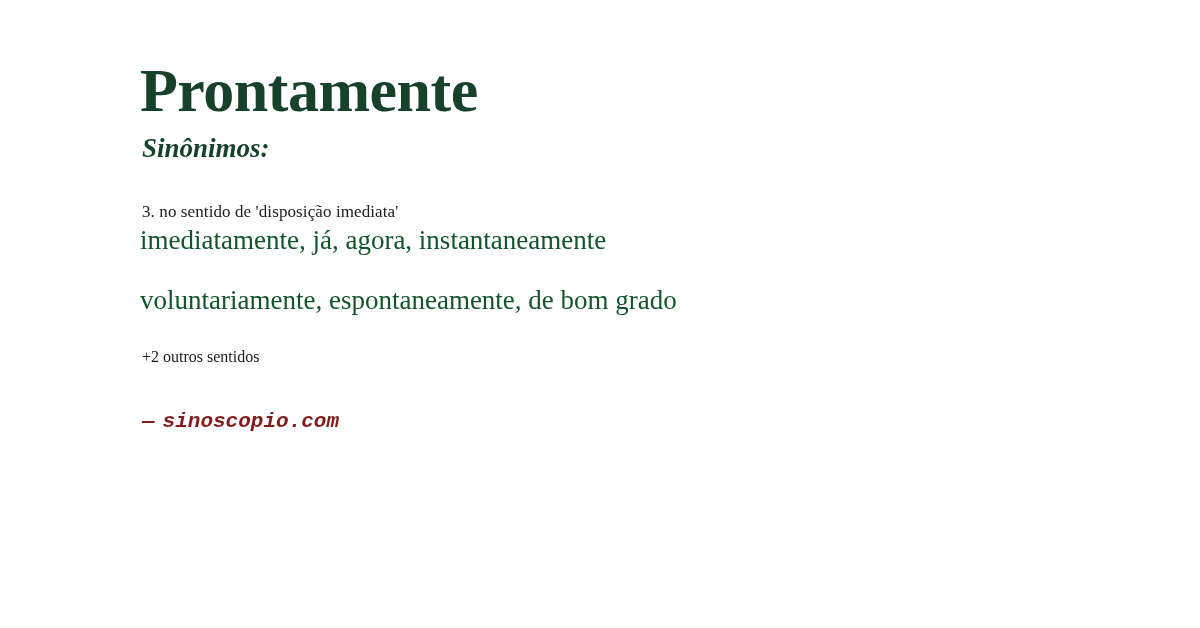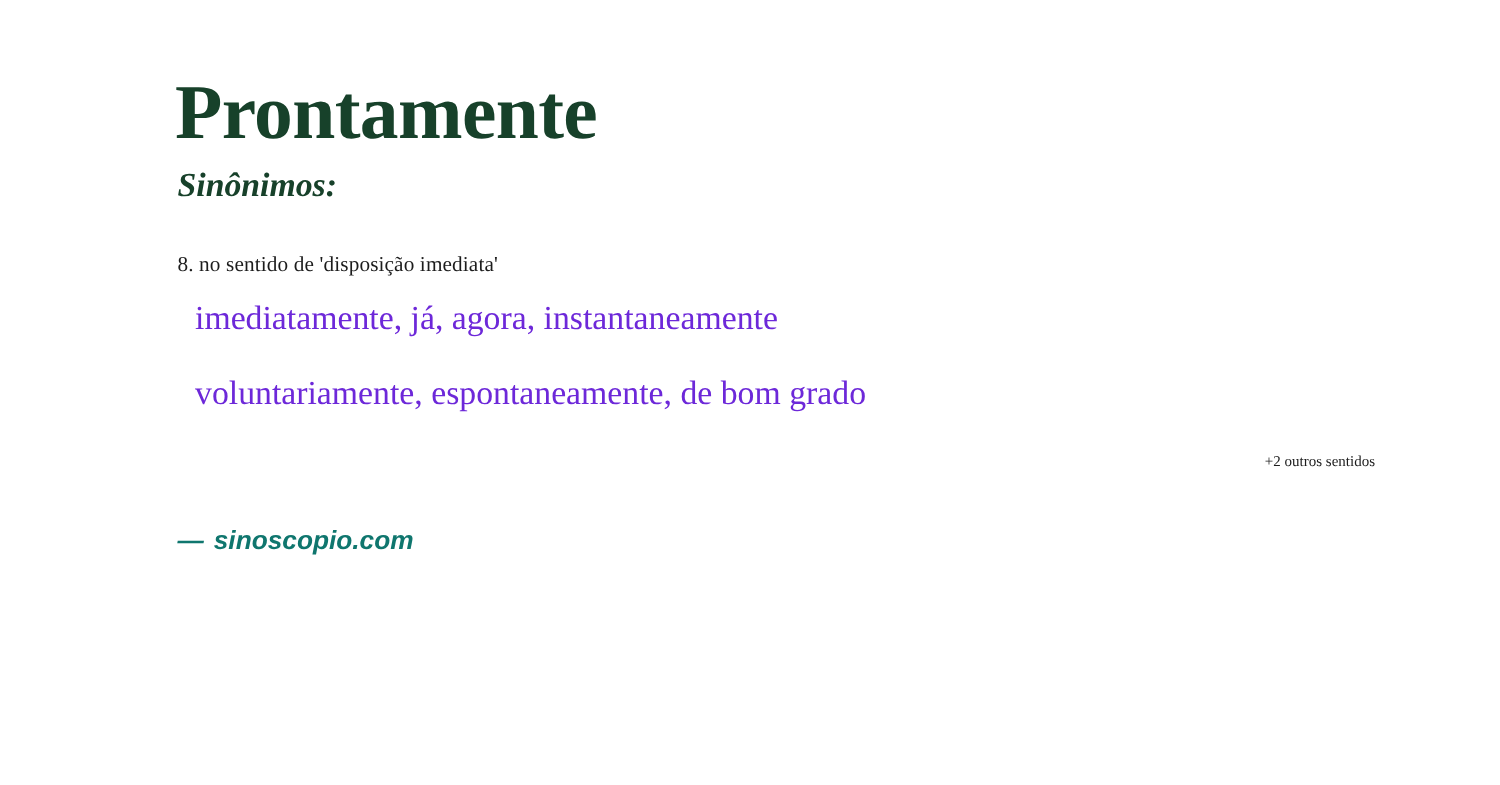--- a/index.html
+++ b/index.html
@@ -49,57 +49,56 @@
   .sense-label {
     font-family: "Liberation Serif", serif;
     font-size: 17px;
     color: #1c1c1c;
     margin: 0 0 2px 2px;
     letter-spacing: 0.1px;
   }
   .sense-synonyms {
     font-family: "Liberation Serif", serif;
     font-size: 27px;
-    color: #6d28d9;
-    margin: 16px;
+    color: #14532d;
+    margin: 0;
     line-height: 1.25;
   }
   .more-senses {
     font-family: "Liberation Serif", serif;
-    font-size: 12px;
+    font-size: 16px;
     color: #1c1c1c;
     margin: 30px 0 0 2px;
-    text-align: right;
   }
   .footer {
     margin-top: 44px;
-    font-family: Liberation Sans, sans-serif;
+    font-family: Liberation Mono, monospace;
     font-style: italic;
     font-weight: bold;
     font-size: 21px;
-    color: #0f766e;
+    color: #7f1d1d;
     margin-left: 2px;
   }
   .footer .dash {
     margin-right: 8px;
   }
 </style>
 </head>
 <body>
 
 <div class="card">
 
   <h1 class="word-title">Prontamente</h1>
 
   <div class="subtitle">Sinônimos:</div>
 
   <div class="senses">
 
     <div class="sense">
-      <div class="sense-label">8. no sentido de 'disposição imediata'</div>
+      <div class="sense-label">3. no sentido de 'disposição imediata'</div>
       <div class="sense-synonyms">imediatamente, já, agora, instantaneamente</div>
     </div>
 
 
     <div class="sense">
       <div class="sense-synonyms">voluntariamente, espontaneamente, de bom grado</div>
     </div>
 
   </div>
 

